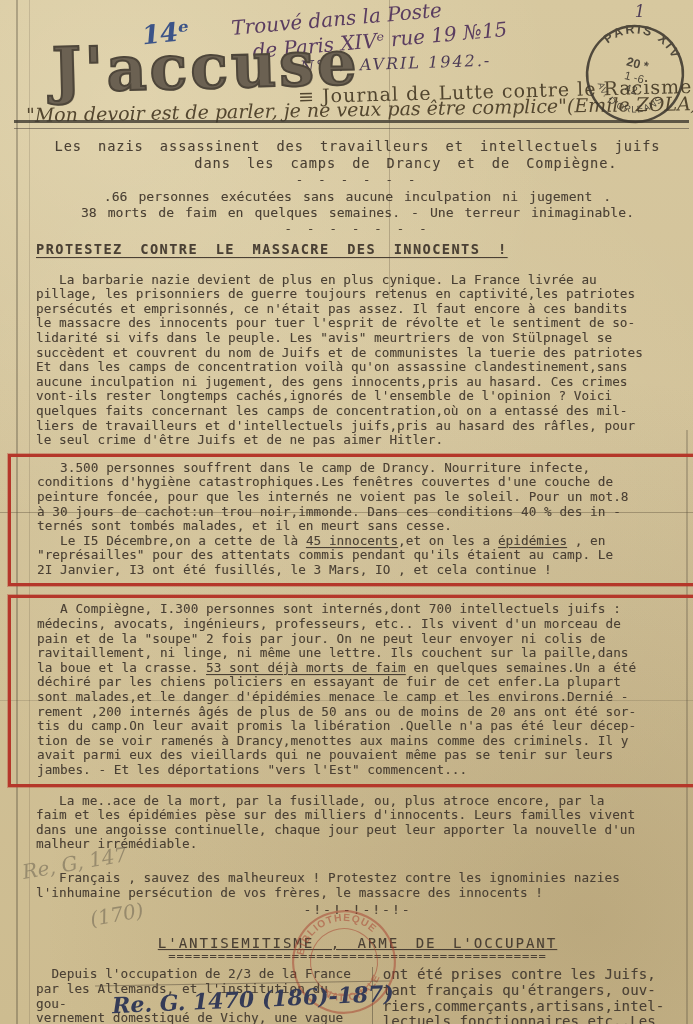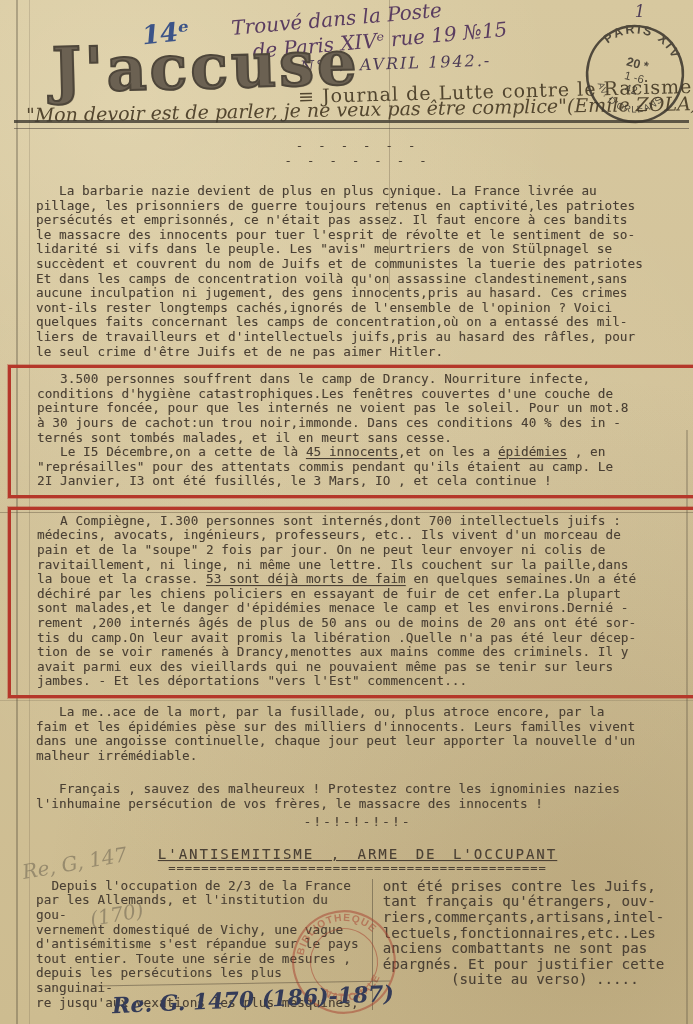--- a/index.html
+++ b/index.html
@@ -121,22 +121,27 @@
       <text x="50" y="44" text-anchor="middle" font-size="12" font-weight="bold">20 *</text>
       <text x="50" y="57" text-anchor="middle" font-size="11">1 -6</text>
       <text x="50" y="69" text-anchor="middle" font-size="11">42</text>
     </svg>
   </div>
 
   <div class="rule-heavy" style="top:120px;"></div>
   <div class="rule-thin" style="top:128px;"></div>
 
   <div class="content">
+    <div class="tw center headline">Les nazis assassinent des travailleurs et intellectuels juifs
+      dans les camps de Drancy et de Compiègne.</div>
     <div class="tw center dashsep">- - - - - -</div>
+    <div class="tw center stats">.66 personnes exécutées sans aucune inculpation ni jugement .
+38 morts de faim en quelques semaines. - Une terreur inimaginable.</div>
     <div class="tw center dashsep">- - - - - - -</div>
+    <div class="tw protest">PROTESTEZ CONTRE LE MASSACRE DES INNOCENTS !</div>
 
     <div class="tw para">   La barbarie nazie devient de plus en plus cynique. La France livrée au
 pillage, les prisonniers de guerre toujours retenus en captivité,les patriotes
 persécutés et emprisonnés, ce n'était pas assez. Il faut encore à ces bandits
 le massacre des innocents pour tuer l'esprit de révolte et le sentiment de so-
 lidarité si vifs dans le peuple. Les "avis" meurtriers de von Stülpnagel se
 succèdent et couvrent du nom de Juifs et de communistes la tuerie des patriotes
 Et dans les camps de concentration voilà qu'on assassine clandestinement,sans
 aucune inculpation ni jugement, des gens innocents,pris au hasard. Ces crimes
 vont-ils rester longtemps cachés,ignorés de l'ensemble de l'opinion ? Voici

